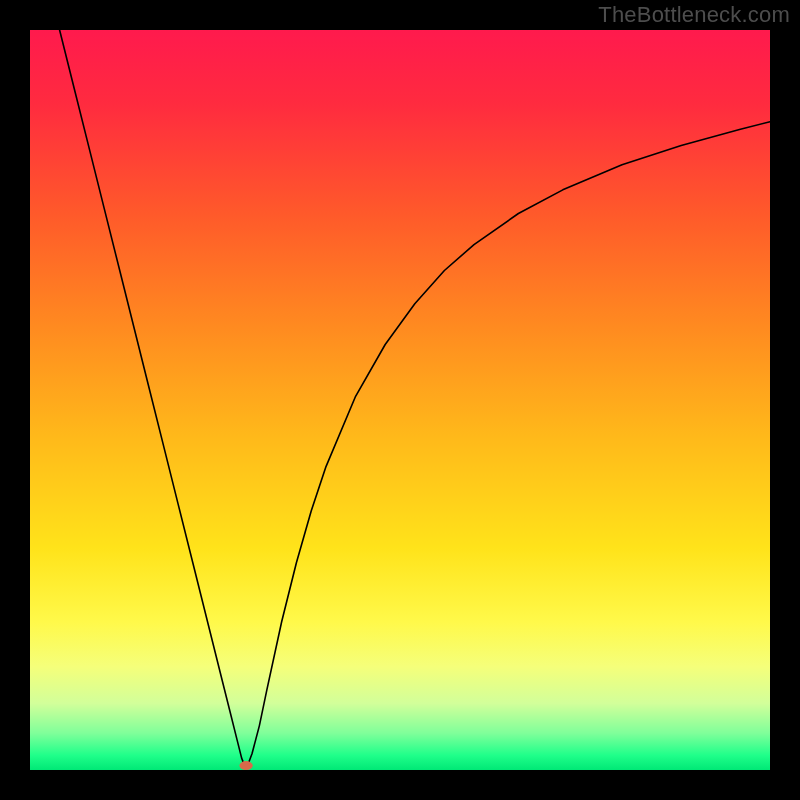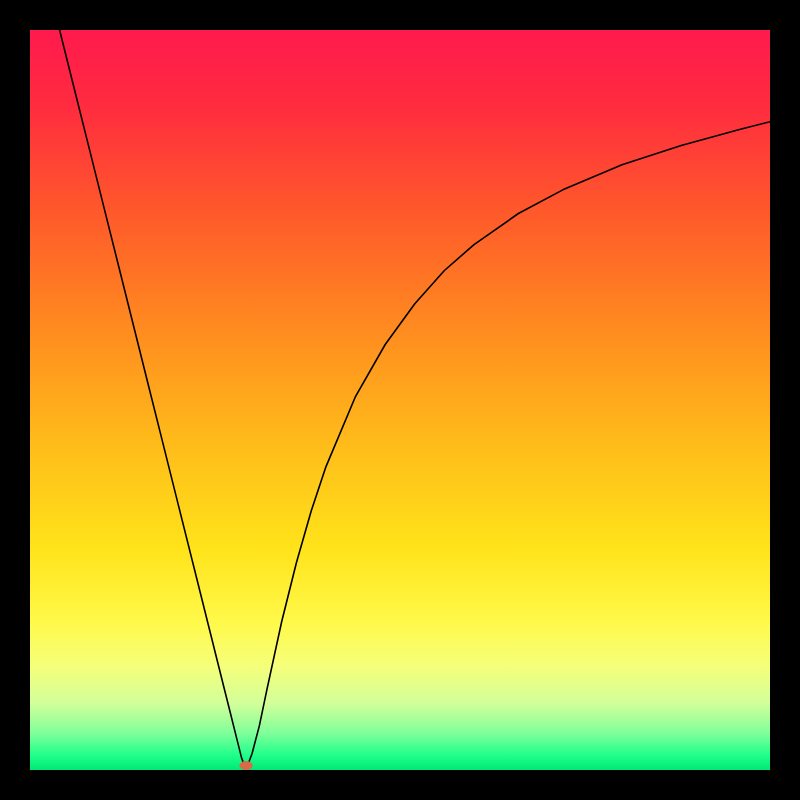--- a/index.html
+++ b/index.html
@@ -28,20 +28,21 @@
     pointer-events: none;
   }
   svg {
     display: block;
   }
 </style>
 </head>
 <body>
 
 <div class="frame">
+  <div class="watermark">TheBottleneck.com</div>
   <svg id="chart-svg" width="800" height="800" viewBox="0 0 800 800">
       <defs>
         <linearGradient id="bg-grad" x1="0" y1="0" x2="0" y2="1">
           <stop offset="0%" stop-color="#ff1a4d"></stop>
           <stop offset="10%" stop-color="#ff2b3f"></stop>
           <stop offset="25%" stop-color="#ff5a2a"></stop>
           <stop offset="40%" stop-color="#ff8a20"></stop>
           <stop offset="55.00000000000001%" stop-color="#ffb91a"></stop>
           <stop offset="70%" stop-color="#ffe31a"></stop>
           <stop offset="80%" stop-color="#fff94a"></stop>

